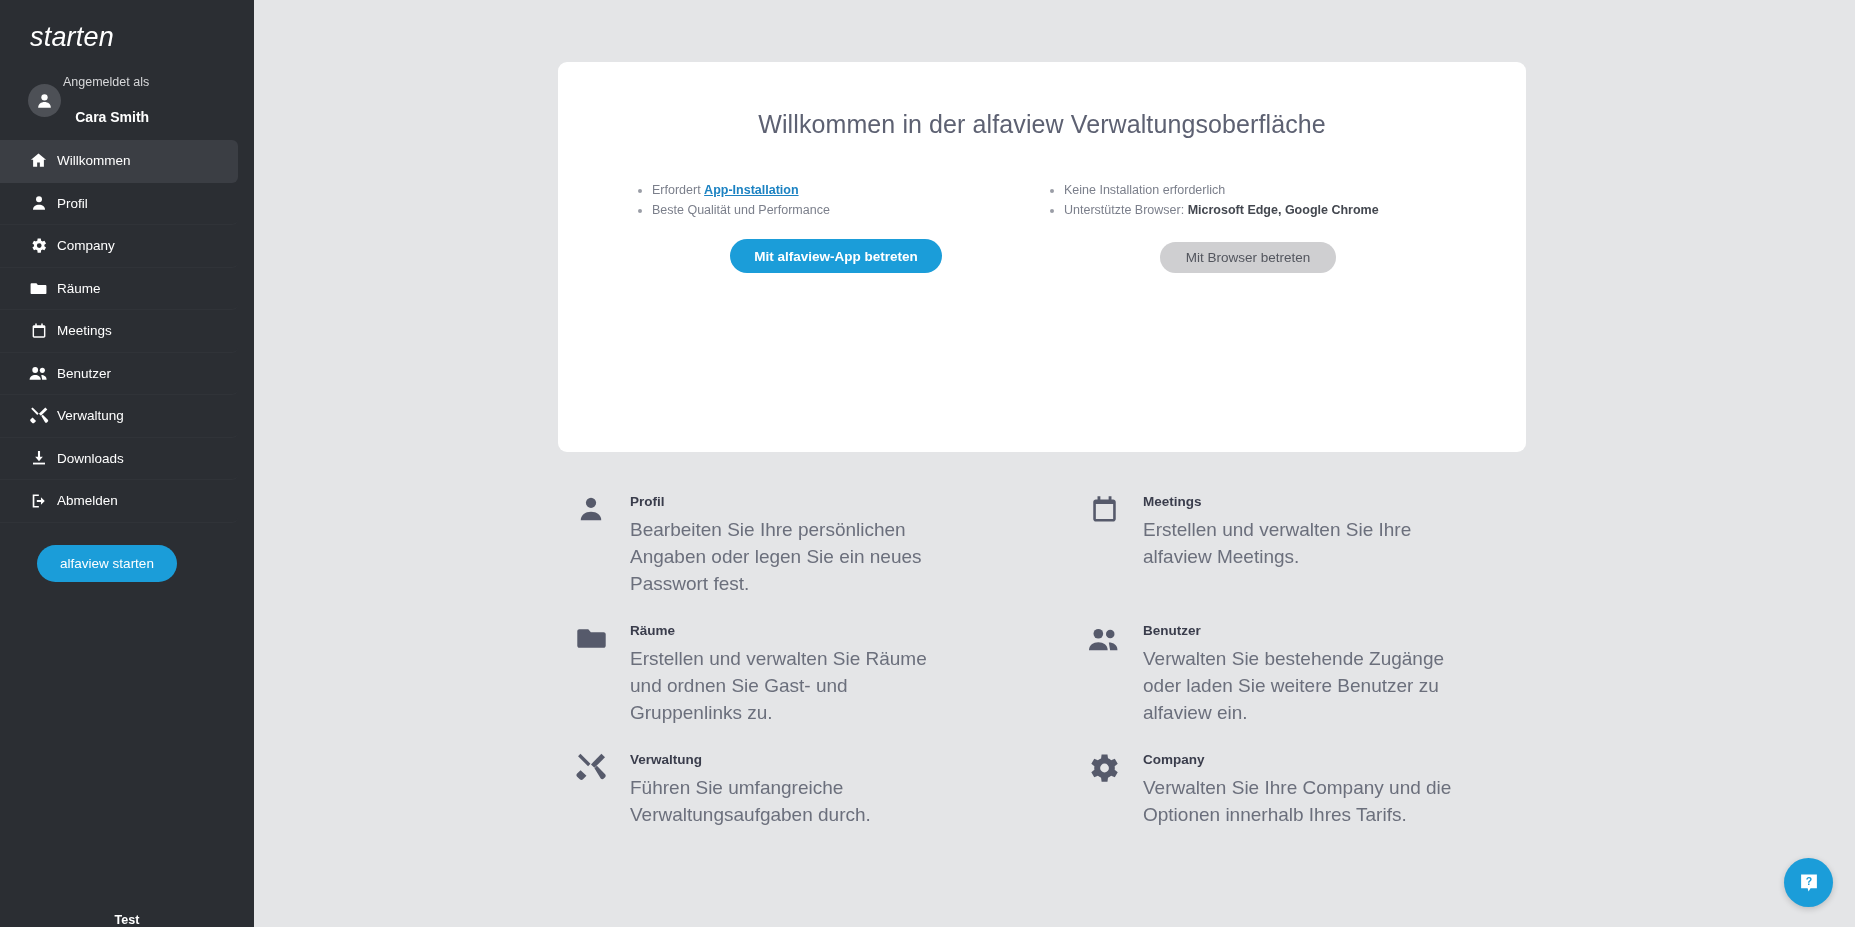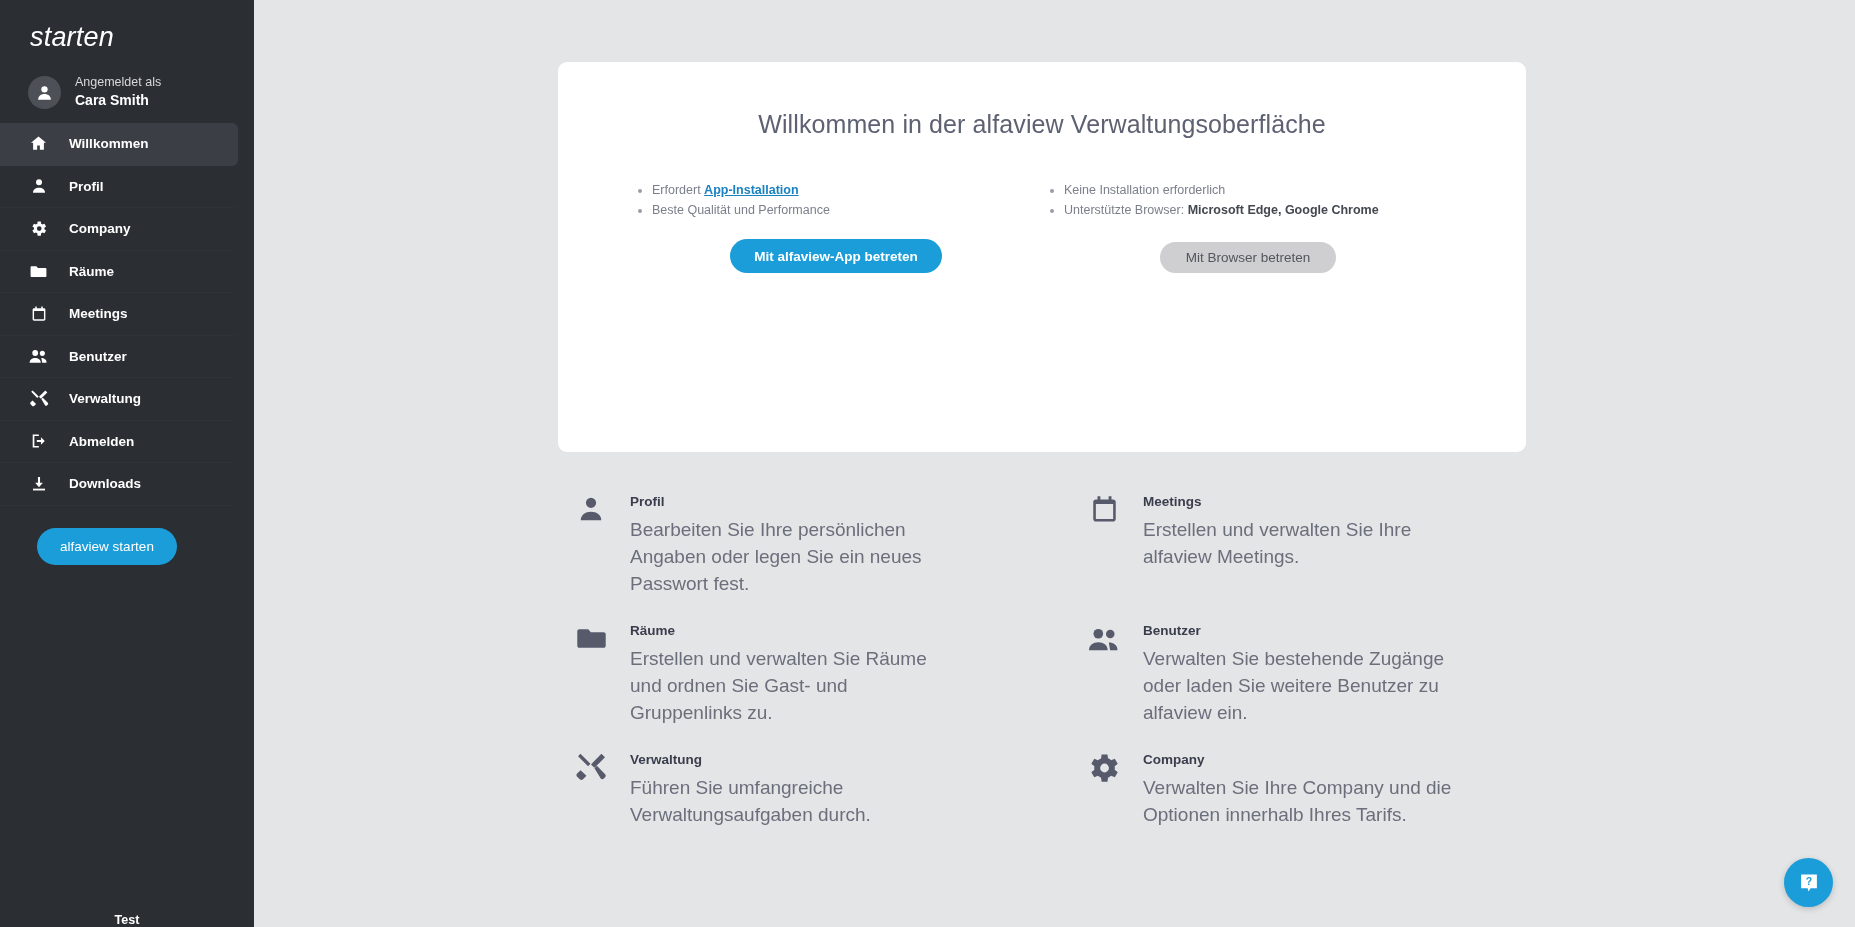--- a/index.html
+++ b/index.html
@@ -31,49 +31,48 @@
     font-weight: 400;
     letter-spacing: 0.2px;
     padding: 22px 0 0 30px;
     height: 66px;
     user-select: none;
   }
   .user-box {
     display: flex;
     align-items: center;
     padding: 9px 0 14px 28px;
-    gap: 14px;
+    gap: 2px;
   }
   .avatar {
     width: 33px; height: 33px;
     border-radius: 50%;
     background: #4d5056;
     display: flex; align-items: center; justify-content: center;
     flex: 0 0 33px;
   }
   .avatar svg { width: 19px; height: 19px; fill: #ffffff; }
   .user-text { line-height: 1.25; }
   .user-label { color: #d7d8da; font-size: 12.5px; }
-  .user-name { color: #ffffff; font-size: 14px; font-weight: 700; margin-top: 1px; }
+  .user-name { color: #ffffff; font-size: 14px; font-weight: 700; margin-top: 18px; text-align: right; }
 
   .nav { display: flex; flex-direction: column; }
   .nav-item {
     position: relative;
     display: flex;
     align-items: center;
-    gap: 20px;
+    gap: 8px;
     height: 42.5px;
     padding-left: 28px;
     width: 238px;
     color: #ffffff;
     font-size: 13.5px;
     cursor: pointer;
     border-radius: 0 6px 6px 0;
     border-bottom: 1px solid #303338;
-    font-weight: bold;
   }
   .nav-item.active { background: #3b3e44; border-bottom-color: transparent; }
   .nav-item .nico {
     width: 21px; height: 21px;
     display: flex; align-items: center; justify-content: center;
     flex: 0 0 21px;
   }
   .nav-item .nico svg { fill: #ffffff; }
 
   .start-wrap { padding: 22px 0 0 37px; }
@@ -313,34 +312,34 @@
               <path d="M19.6 1.7 22 4.1l-7.7 7.7-2.4-2.4z"></path>
               <path d="M4.3 13.7 1.9 16c-.6.7-.6 1.7 0 2.3l2 2c.6.6 1.6.6 2.2 0l2.4-2.4z"></path>
             </svg>
         </span>
         <span>Verwaltung</span>
       </div>
 
       <div class="nav-item">
         <span class="nico">
           <svg width="18" height="18" viewBox="0 0 24 24">
-              <path d="M3.6 3.2h8.2v2.2H5.8v13.2h6v2.2H3.6zM14.6 7.1l5.1 4.9-5.1 4.9v-3.6H9.1v-2.6h5.5z"></path>
-            </svg>
-        </span>
-        <span>Abmelden</span>
-      </div>
-
-      <div class="nav-item">
-        <span class="nico">
-          <svg width="18" height="18" viewBox="0 0 24 24">
               <path d="M10.6 2.6h2.8v7.6h3.7L12 16.3 6.9 10.2h3.7z"></path>
               <rect x="4" y="18.2" width="16" height="2.4"></rect>
             </svg>
         </span>
         <span>Downloads</span>
+      </div>
+
+      <div class="nav-item">
+        <span class="nico">
+          <svg width="18" height="18" viewBox="0 0 24 24">
+              <path d="M3.6 3.2h8.2v2.2H5.8v13.2h6v2.2H3.6zM14.6 7.1l5.1 4.9-5.1 4.9v-3.6H9.1v-2.6h5.5z"></path>
+            </svg>
+        </span>
+        <span>Abmelden</span>
       </div>
 
     </nav>
 
     <div class="start-wrap">
       <button class="start-btn">alfaview starten</button>
     </div>
 
     <div class="sidebar-footer">Test</div>
   </aside>

